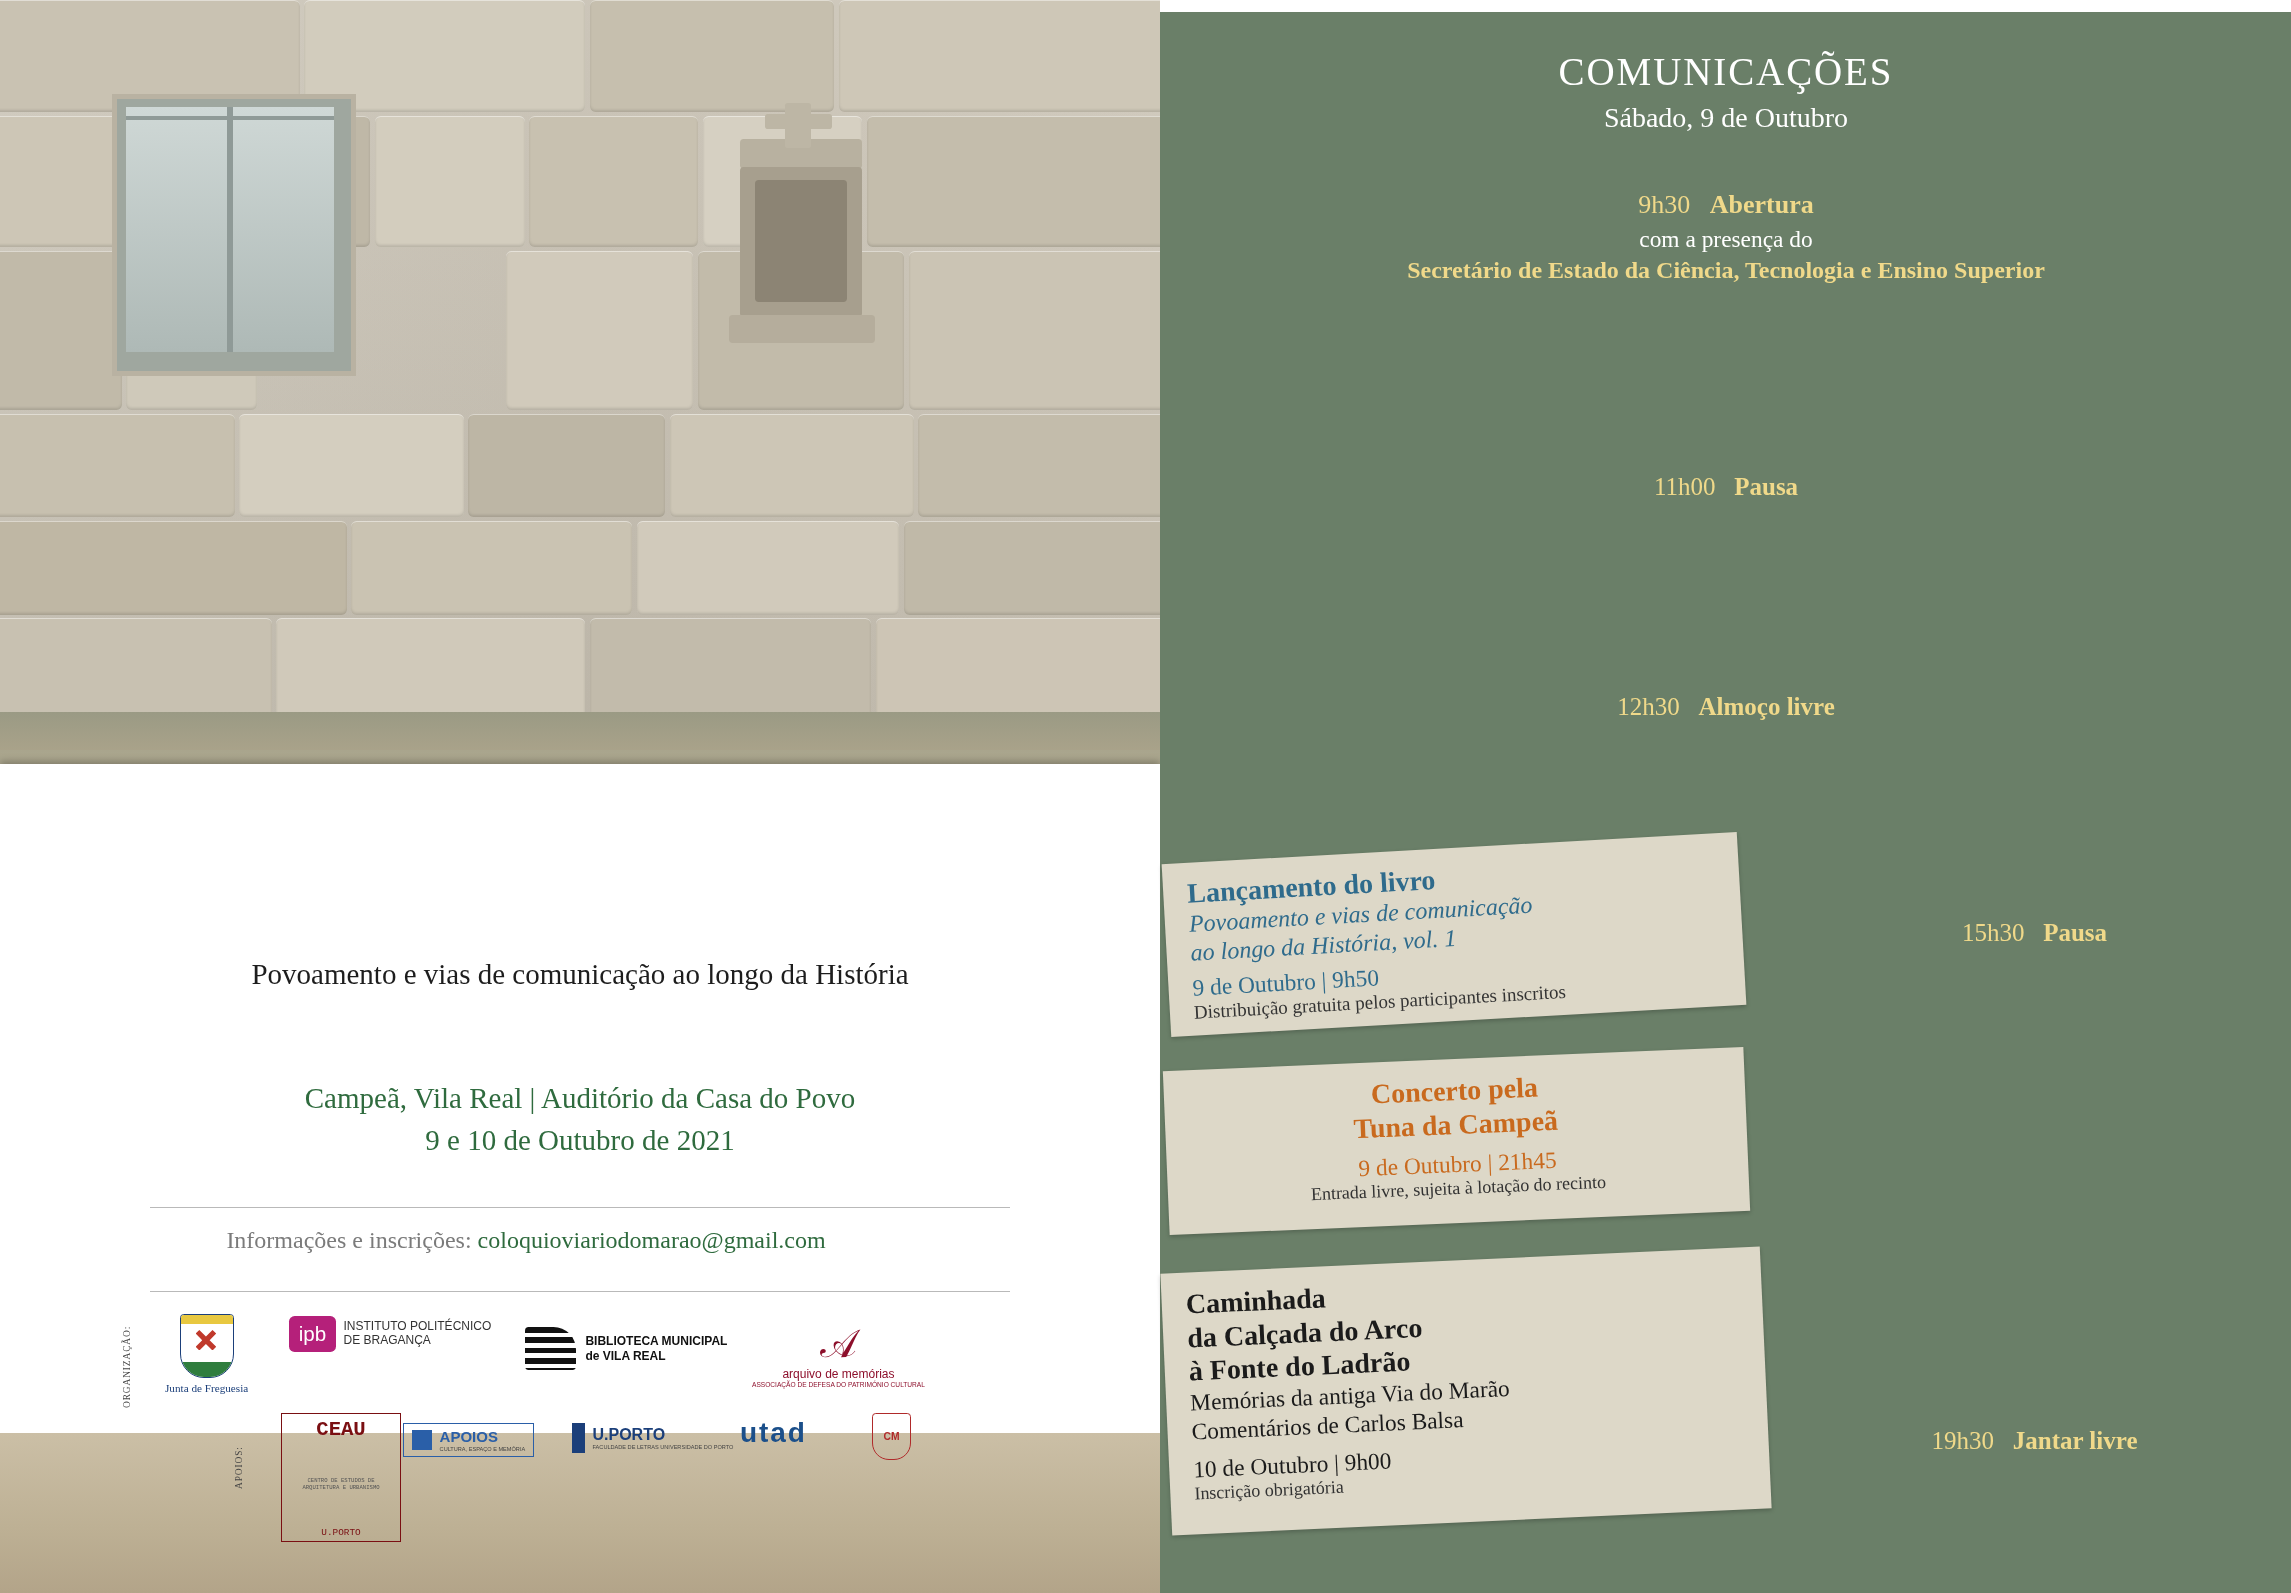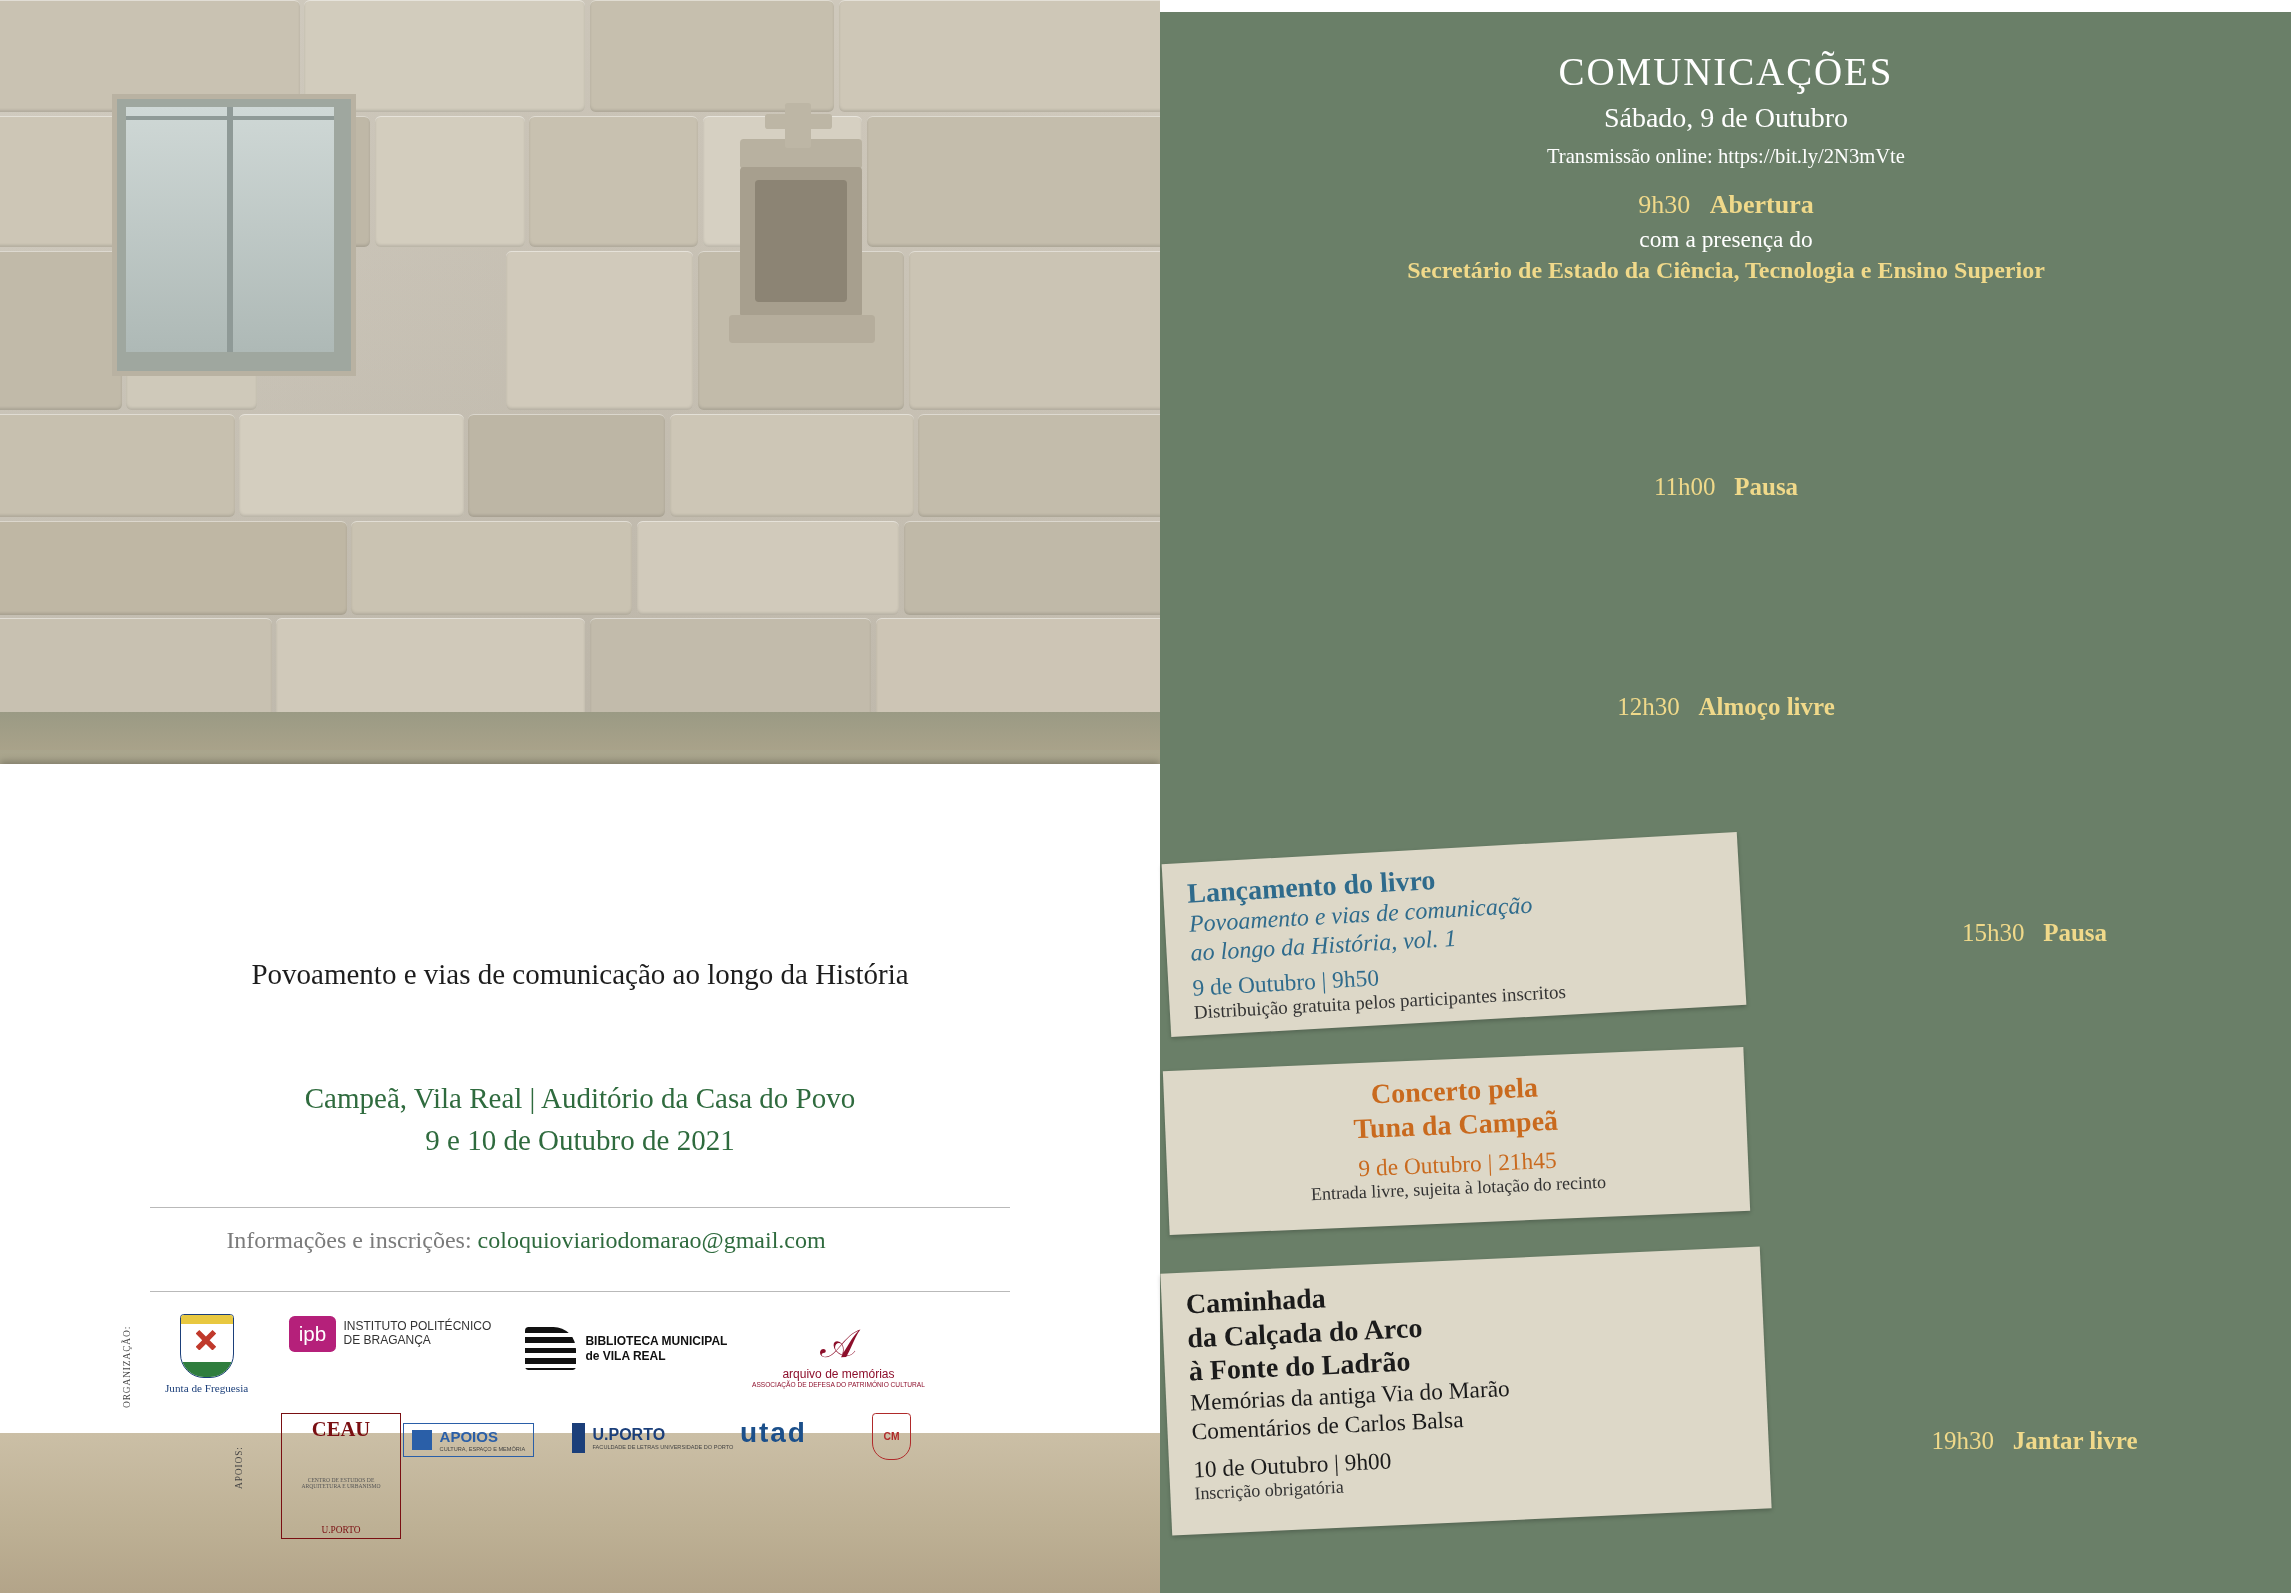--- a/index.html
+++ b/index.html
@@ -89,21 +89,21 @@
     position:relative;overflow:hidden;
   }
   .crest .top{position:absolute;left:0;top:0;width:100%;height:9.4px;background:#e8c840;}
   .crest .x{position:absolute;left:15px;top:15px;width:20.6px;height:20.6px;background:#c0392b;
     clip-path:polygon(0 18%,18% 0,50% 32%,82% 0,100% 18%,68% 50%,100% 82%,82% 100%,50% 68%,18% 100%,0 82%,32% 50%);}
   .crest .base{position:absolute;left:0;bottom:0;width:100%;height:15px;background:#2f7d3e;}
   .ipb{font-family:"Liberation Sans",sans-serif;}
   .bmvr-bars{display:inline-block;width:51px;height:43px;background:
      repeating-linear-gradient(180deg,#111 0 5.6px,#fff 5.6px 10.3px);
      border-radius:3.7px 22.5px 3.7px 3.7px;}
-  .ceau{border:0.9px solid #7a0f12;padding:3.7px 7.5px;font-family:Liberation Serif, serif;gap:36px;}
+  .ceau{border:0.9px solid #7a0f12;padding:3.7px 7.5px;font-family:Liberation Mono, monospace;gap:36px;}
   .citcem{border:0.9px solid #2a5fa8;padding:3.7px 7.5px;font-family:"Liberation Sans",sans-serif;}
   .uporto{font-family:"Liberation Sans",sans-serif;color:#1b3f7a;}
   .utad{font-family:"Liberation Sans",sans-serif;color:#1b4f8a;font-weight:bold;font-size:28px;letter-spacing:1.9px;}
   .am-logo{font-family:"Liberation Serif",serif;color:#8d0f2b;font-size:39px;}
   .cm-shield{width:37px;height:45px;border:1.9px solid #b02a2a;border-radius:3.7px 3.7px 17px 17px;
       display:flex;align-items:center;justify-content:center;color:#b02a2a;font-size:10.3px;font-family:"Liberation Sans",sans-serif;}
 
   
   .right{
     position:absolute;left:1160px;top:12px;width:1132px;height:1594px;
@@ -289,24 +289,20 @@
       <div class="logo-box" style="left:750px;top:101px;font-weight:bold;">
         <div class="cm-shield">CM</div>
       </div>
     </div>
   </div>
 
   <div class="right">
     <div class="r-head">
       <div class="r-title">COMUNICAÇÕES</div>
       <div class="r-sub">Sábado, 9 de Outubro</div>
-      <div class="r-stream">
-        <span>Transmissão  online:</span>
-        <span>https://bit.ly/2N3mVte</span>
-      </div>
     </div>
 
     <div class="r-open-time">
       <span>9h30</span>
       &nbsp;&nbsp;<b>Abertura</b>
     </div>
     <div class="r-open-sub">com a presença do</div>
     <div class="r-open-who">Secretário de Estado da Ciência, Tecnologia e Ensino Superior</div>
 
     <div class="talk" style="left:1182px;top:298px;width:487px;">

